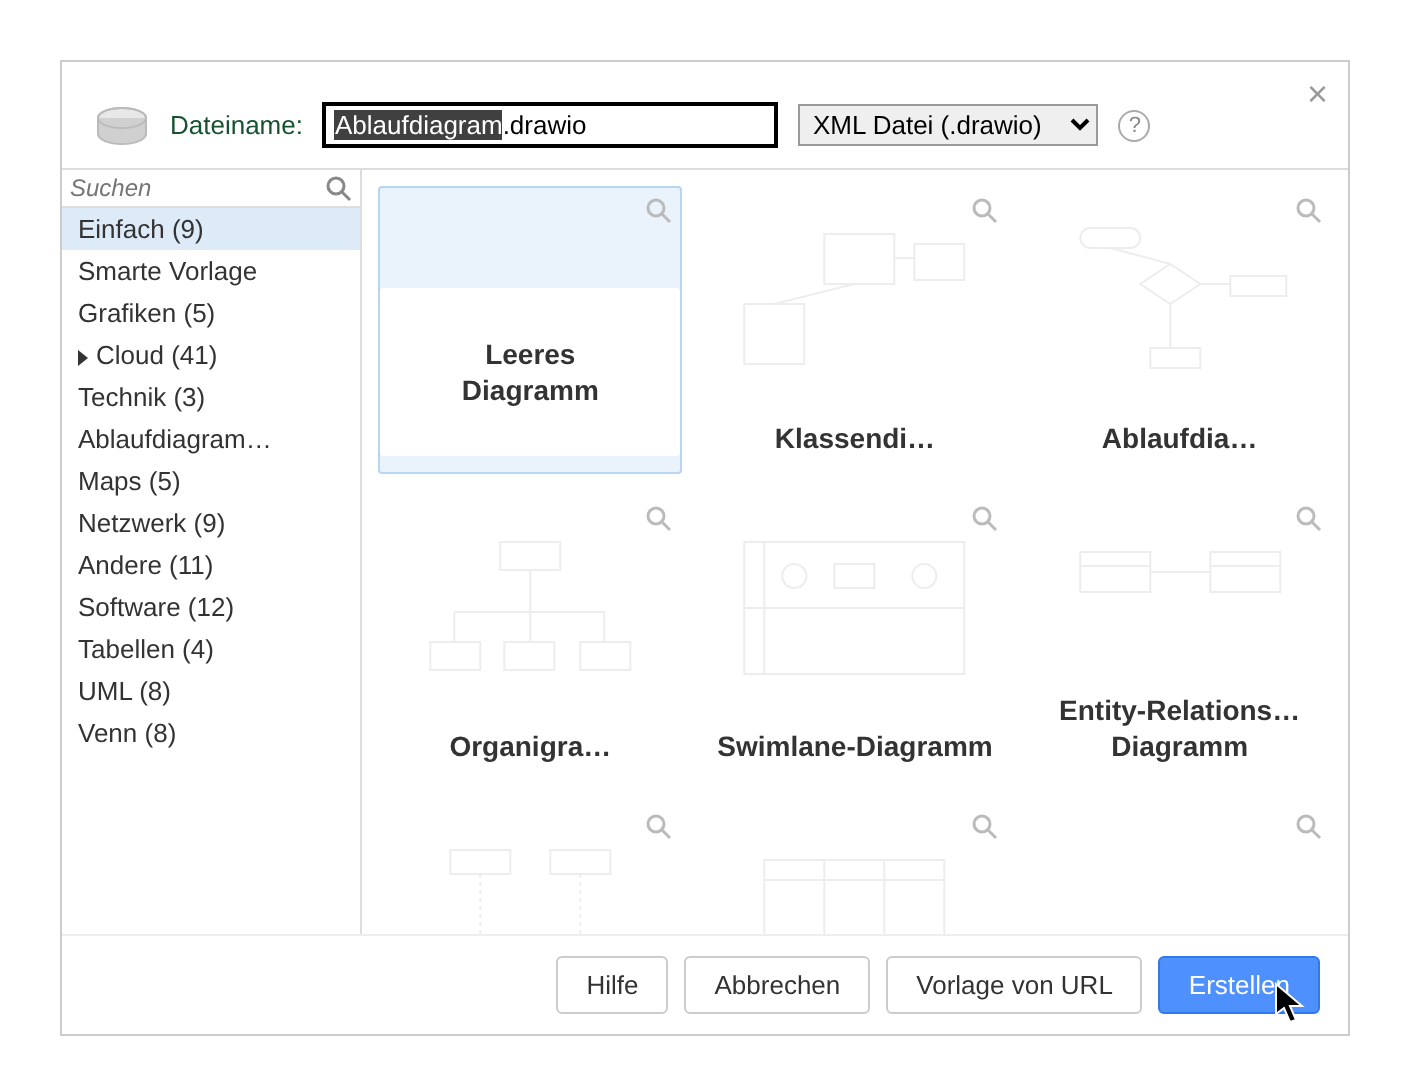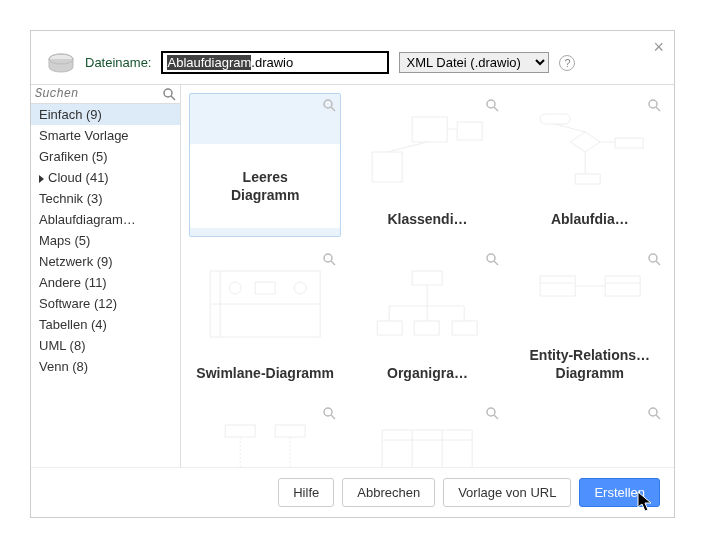--- a/index.html
+++ b/index.html
@@ -9,21 +9,21 @@
 .header { display: flex; align-items: center; padding: 20px 16px 10px 16px; gap: 10px; }
 .disk-icon { width: 28px; height: 22px; }
 .filename-label { font-size: 13px; color: #14532d; }
 .filename-input { border: 2px solid #000; padding: 2px 4px; font-size: 13px; width: 228px; }
 .filename-input .sel { background: #404040; color: #fff; }
 .format-select { border: 1px solid #999; font-size: 13px; padding: 1px 2px; width: 150px; }
 .help-circle { color: #888; border: 1px solid #aaa; border-radius: 50%; width: 16px; height: 16px; display: inline-flex; align-items: center; justify-content: center; font-size: 11px; cursor: pointer; }
 .body { display: flex; flex: 1; border-top: 1px solid #ddd; overflow: hidden; }
 .sidebar { width: 150px; border-right: 1px solid #ddd; display: flex; flex-direction: column; }
 .search-row { display: flex; align-items: center; border-bottom: 1px solid #ddd; padding: 2px 4px; }
-.search-input { border: none; outline: none; font-size: 12px; color: #999; flex: 1; width: 100%; font-style: italic; font-family: Liberation Mono, monospace; }
+.search-input { border: none; outline: none; font-size: 12px; color: #999; flex: 1; width: 100%; font-style: italic; }
 .mag { color: #888; font-size: 13px; stroke: #888; }
 .cat-list { overflow-y: auto; flex: 1; }
 .cat-item { padding: 3px 8px; font-size: 13px; color: #333; cursor: pointer; white-space: nowrap; overflow: hidden; text-overflow: ellipsis; }
 .cat-item.selected { background: #ddeaf7; }
 .cat-item .arrow { display: inline-block; width: 0; height: 0; border-top: 4px solid transparent; border-bottom: 4px solid transparent; border-left: 5px solid #333; margin-right: 4px; vertical-align: middle; }
 .templates { flex: 1; padding: 8px; overflow: hidden; display: grid; grid-template-columns: repeat(3, 1fr); gap: 10px; }
 .tpl { border: 1px solid transparent; position: relative; display: flex; flex-direction: column; align-items: center; justify-content: flex-end; height: 144px; padding-bottom: 8px; font-weight: bold; }
 .tpl.selected { background: #eaf2fb; border: 1px solid #b8d6f2; border-radius: 2px; }
 .tpl-mag { position: absolute; top: 4px; right: 4px; color: #bbb; cursor: pointer; }
 .tpl-label { font-size: 14px; color: #333; text-align: center; padding: 0 6px; line-height: 1.3; }
@@ -118,53 +118,53 @@
               <line x1="55" y1="40" x2="55" y2="62" stroke="#ccc"></line>
             </svg></div>
         <div class="tpl-label">Ablaufdia…</div>
       </div>
       <div class="tpl">
         <svg class="tpl-mag" width="14" height="14" viewBox="0 0 14 14">
             <circle cx="6" cy="6" r="4" fill="none" stroke="#bbb" stroke-width="1.5"></circle>
             <line x1="9" y1="9" x2="13" y2="13" stroke="#bbb" stroke-width="1.5"></line>
           </svg>
         <div class="thumb"><svg viewBox="0 0 120 76">
-              <rect x="5" y="5" width="110" height="66" fill="none" stroke="#ccc"></rect>
-              <line x1="5" y1="38" x2="115" y2="38" stroke="#ccc"></line>
-              <line x1="15" y1="5" x2="15" y2="71" stroke="#ccc"></line>
-              <circle cx="30" cy="22" r="6" fill="none" stroke="#ccc"></circle>
-              <rect x="50" y="16" width="20" height="12" fill="none" stroke="#ccc"></rect>
-              <circle cx="95" cy="22" r="6" fill="none" stroke="#ccc"></circle>
-            </svg></div>
-        <div class="tpl-label">Swimlane-Diagramm</div>
-      </div>
-      <div class="tpl">
-        <svg class="tpl-mag" width="14" height="14" viewBox="0 0 14 14">
-            <circle cx="6" cy="6" r="4" fill="none" stroke="#bbb" stroke-width="1.5"></circle>
-            <line x1="9" y1="9" x2="13" y2="13" stroke="#bbb" stroke-width="1.5"></line>
-          </svg>
-        <div class="thumb"><svg viewBox="0 0 120 76">
               <rect x="45" y="5" width="30" height="14" fill="none" stroke="#ccc"></rect>
               <rect x="10" y="55" width="25" height="14" fill="none" stroke="#ccc"></rect>
               <rect x="47" y="55" width="25" height="14" fill="none" stroke="#ccc"></rect>
               <rect x="85" y="55" width="25" height="14" fill="none" stroke="#ccc"></rect>
               <line x1="60" y1="19" x2="60" y2="40" stroke="#ccc"></line>
               <line x1="22" y1="40" x2="97" y2="40" stroke="#ccc"></line>
               <line x1="22" y1="40" x2="22" y2="55" stroke="#ccc"></line>
               <line x1="60" y1="40" x2="60" y2="55" stroke="#ccc"></line>
               <line x1="97" y1="40" x2="97" y2="55" stroke="#ccc"></line>
             </svg></div>
         <div class="tpl-label">Organigra…</div>
       </div>
       <div class="tpl">
         <svg class="tpl-mag" width="14" height="14" viewBox="0 0 14 14">
             <circle cx="6" cy="6" r="4" fill="none" stroke="#bbb" stroke-width="1.5"></circle>
             <line x1="9" y1="9" x2="13" y2="13" stroke="#bbb" stroke-width="1.5"></line>
           </svg>
         <div class="thumb"><svg viewBox="0 0 120 76">
+              <rect x="5" y="5" width="110" height="66" fill="none" stroke="#ccc"></rect>
+              <line x1="5" y1="38" x2="115" y2="38" stroke="#ccc"></line>
+              <line x1="15" y1="5" x2="15" y2="71" stroke="#ccc"></line>
+              <circle cx="30" cy="22" r="6" fill="none" stroke="#ccc"></circle>
+              <rect x="50" y="16" width="20" height="12" fill="none" stroke="#ccc"></rect>
+              <circle cx="95" cy="22" r="6" fill="none" stroke="#ccc"></circle>
+            </svg></div>
+        <div class="tpl-label">Swimlane-Diagramm</div>
+      </div>
+      <div class="tpl">
+        <svg class="tpl-mag" width="14" height="14" viewBox="0 0 14 14">
+            <circle cx="6" cy="6" r="4" fill="none" stroke="#bbb" stroke-width="1.5"></circle>
+            <line x1="9" y1="9" x2="13" y2="13" stroke="#bbb" stroke-width="1.5"></line>
+          </svg>
+        <div class="thumb"><svg viewBox="0 0 120 76">
               <rect x="10" y="10" width="35" height="20" fill="none" stroke="#ccc"></rect>
               <line x1="10" y1="17" x2="45" y2="17" stroke="#ccc"></line>
               <rect x="75" y="10" width="35" height="20" fill="none" stroke="#ccc"></rect>
               <line x1="75" y1="17" x2="110" y2="17" stroke="#ccc"></line>
               <line x1="45" y1="20" x2="75" y2="20" stroke="#ccc"></line>
             </svg></div>
         <div class="tpl-label">Entity-Relations…Diagramm</div>
       </div>
       <div class="tpl">
         <svg class="tpl-mag" width="14" height="14" viewBox="0 0 14 14">

